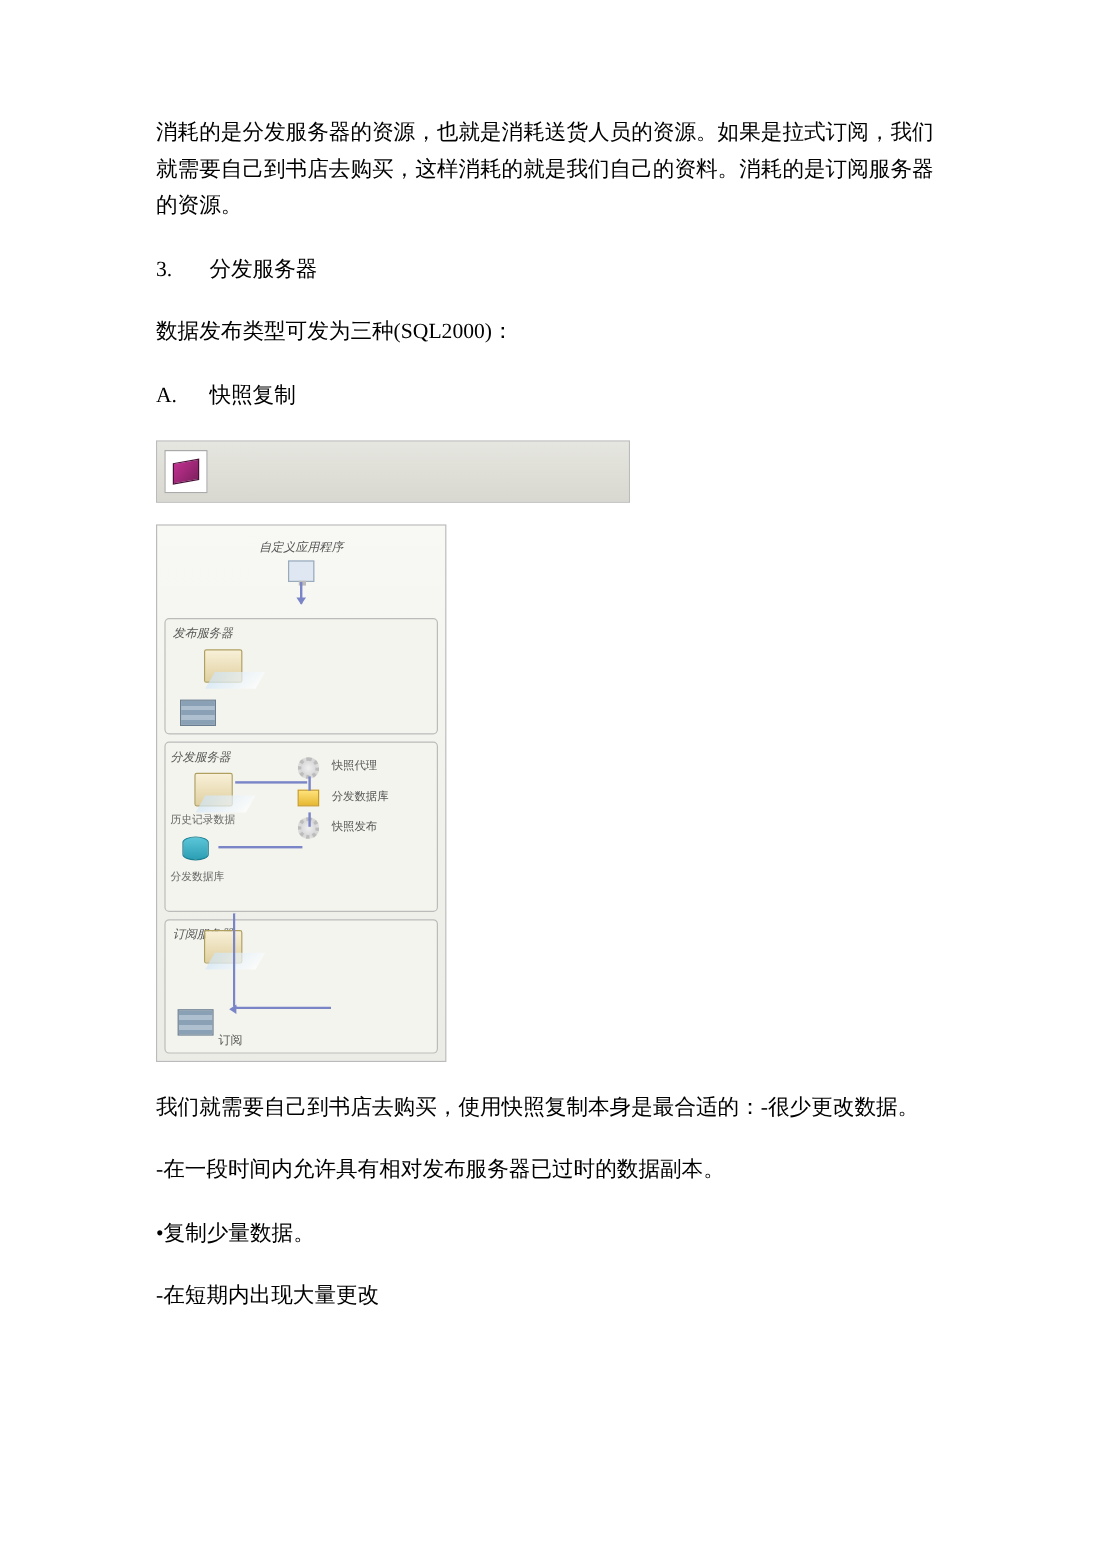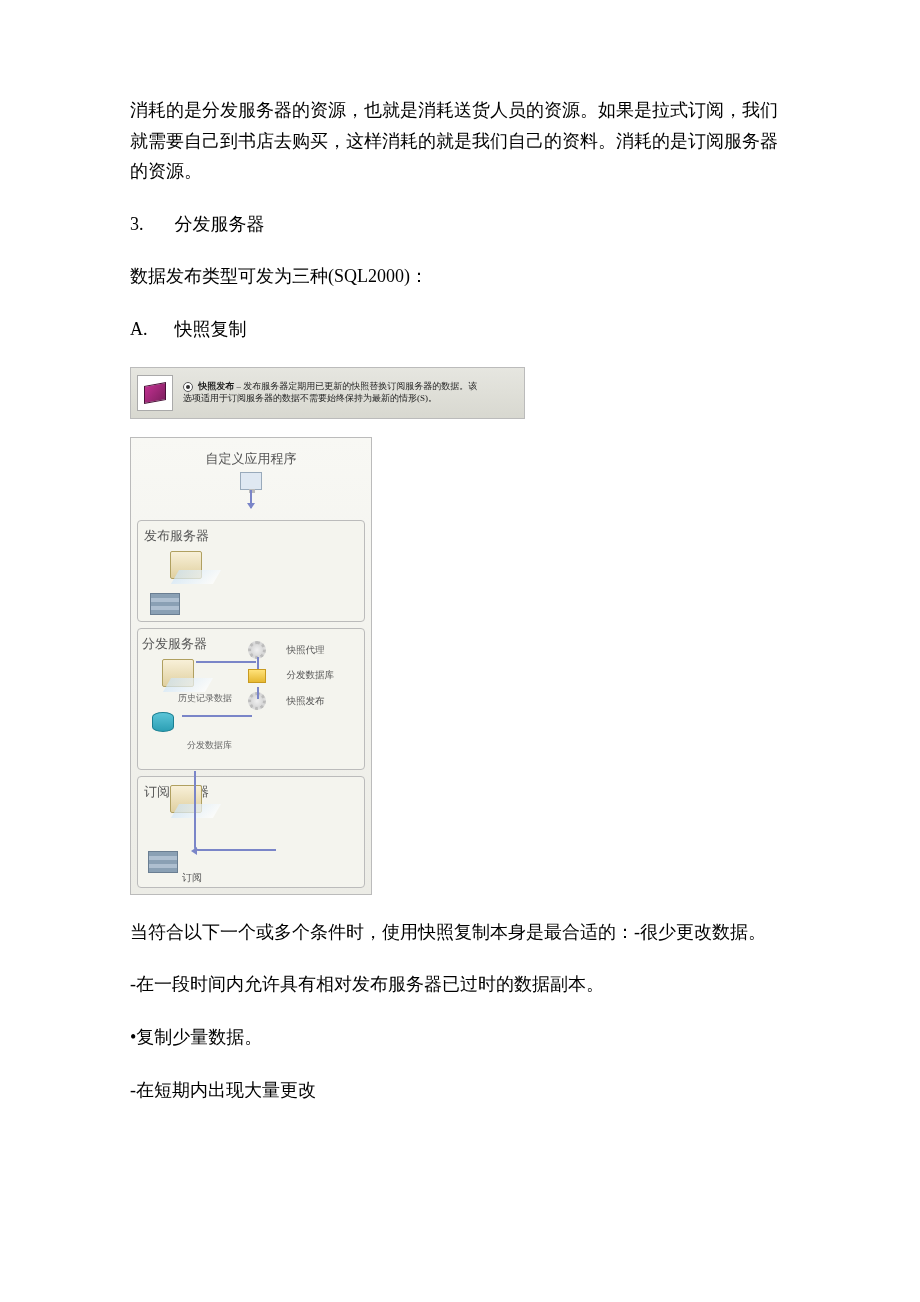--- a/index.html
+++ b/index.html
@@ -77,21 +77,21 @@
     padding: 4px 6px 6px 6px;
     background: #f4f4ee;
     position: relative;
   }
   .fig2 .seg-top {
     border: none;
     background: transparent;
     text-align: center;
     padding-top: 4px;
   }
-  .fig2 .seg-title { font-size: 13px; color: #555; }
+  .fig2 .seg-title { font-size: 10px; color: #555; font-style: italic; }
   .fig2 .server {
     width: 32px; height: 28px;
     background: linear-gradient(#f8f0d8, #e0d0a0);
     border: 1px solid #b0a060;
     border-radius: 2px;
     position: relative;
     margin: 4px 0;
   }
   .fig2 .server::after {
     content:""; position:absolute; left:4px; bottom:-6px;
@@ -138,21 +138,21 @@
     background: radial-gradient(#f0f0f0, #d0d0d0);
     border: 3px dotted #bcbcbc;
     display: inline-block; vertical-align: middle;
   }
   .fig2 .folder {
     width: 18px; height: 14px;
     background: linear-gradient(#ffe27a, #e6b832);
     border: 1px solid #c89a20;
     display: inline-block; vertical-align: middle;
   }
-  .fig2 .lbl { display:inline-block; margin-left: 18px; vertical-align: middle; }
+  .fig2 .lbl { display:inline-block; margin-left: 8px; vertical-align: middle; }
   .fig2 .mid-row { position: relative; padding-left: 0; height: 142px; }
   .fig2 .mid-left {
     position:absolute; left:4px; top:4px; width:90px;
   }
   .fig2 .mid-right {
     position:absolute; left:110px; top:6px; width:120px;
   }
   .fig2 .mid-right .row { margin: 6px 0; white-space: nowrap; }
   .fig2 .hline {
     position:absolute; background:#7a85c8; height:2px;
@@ -169,21 +169,21 @@
     border-top:none; border-right:none;
     left:56px; top:-6px;
     width:82px; height:80px;
     border-bottom-left-radius: 4px;
   }
   .fig2 .bottom-line::after{
     content:""; position:absolute; left:-5px; top:76px;
     border-top:4px solid transparent; border-bottom:4px solid transparent;
     border-right:6px solid #7a85c8;
   }
-  .fig2 .sub { font-size:9px; color:#666; text-align:right; margin-top:2px; }
+  .fig2 .sub { font-size:9px; color:#666; text-align:left; margin-top:2px; }
 </style>
 </head>
 <body>
 
 <p class="para">消耗的是分发服务器的资源，也就是消耗送货人员的资源。如果是拉式订阅，我们就需要自己到书店去购买，这样消耗的就是我们自己的资料。消耗的是订阅服务器的资源。</p>
 
 <p class="para">
   <span class="list-num">3.</span>
   <span>分发服务器</span>
 </p>
@@ -191,25 +191,20 @@
 <p class="para">数据发布类型可发为三种(SQL2000)：</p>
 
 <p class="para">
   <span class="list-num">A.</span>
   <span>快照复制</span>
 </p>
 
 <div class="fig1">
   <div class="iconbox">
     <div class="book"></div>
-  </div>
-  <div class="desc">
-    <span class="radio"></span>
-    <span class="title">快照发布</span><span> – 发布服务器定期用已更新的快照替换订阅服务器的数据。该</span><br>
-    <span>选项适用于订阅服务器的数据不需要始终保持为最新的情形(S)。</span>
   </div>
 </div>
 
 <div class="fig2">
 
   <div class="segment seg-top">
     <div class="seg-title">自定义应用程序</div>
     <div class="monitor"></div>
     <div class="arrow-down"></div>
   </div>
@@ -257,16 +252,16 @@
       </div>
     <div class="stk">
       <div class="dbstack"></div>
     </div>
     <div class="cap">订阅</div>
     <div class="bottom-line"></div>
   </div>
 
 </div>
 
-<p class="para">当符合以下一个或多个条件时，使用快照复制本身是最合适的：-很少更改数据。</p>
+<p class="para">我们就需要自己到书店去购买，使用快照复制本身是最合适的：-很少更改数据。</p>
 <p class="para">-在一段时间内允许具有相对发布服务器已过时的数据副本。</p>
 <p class="para">•复制少量数据。</p>
 <p class="para">-在短期内出现大量更改</p>
 
 </body></html>

